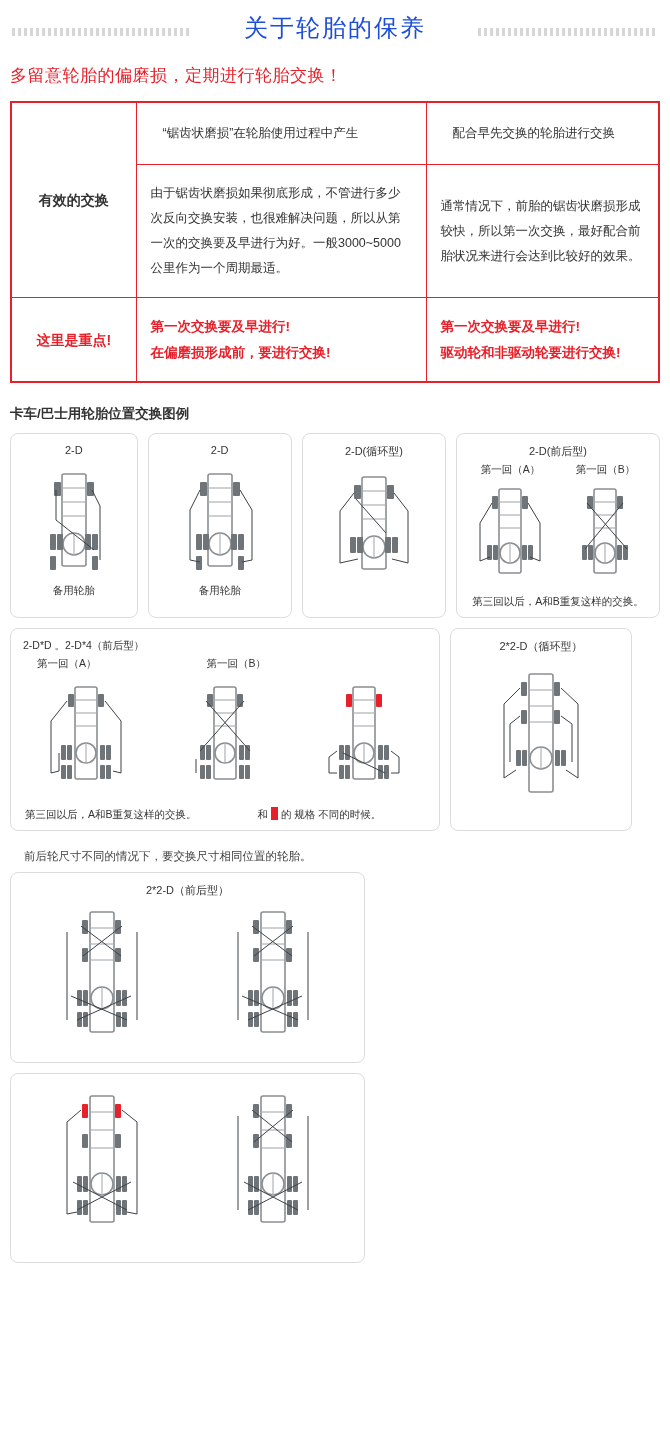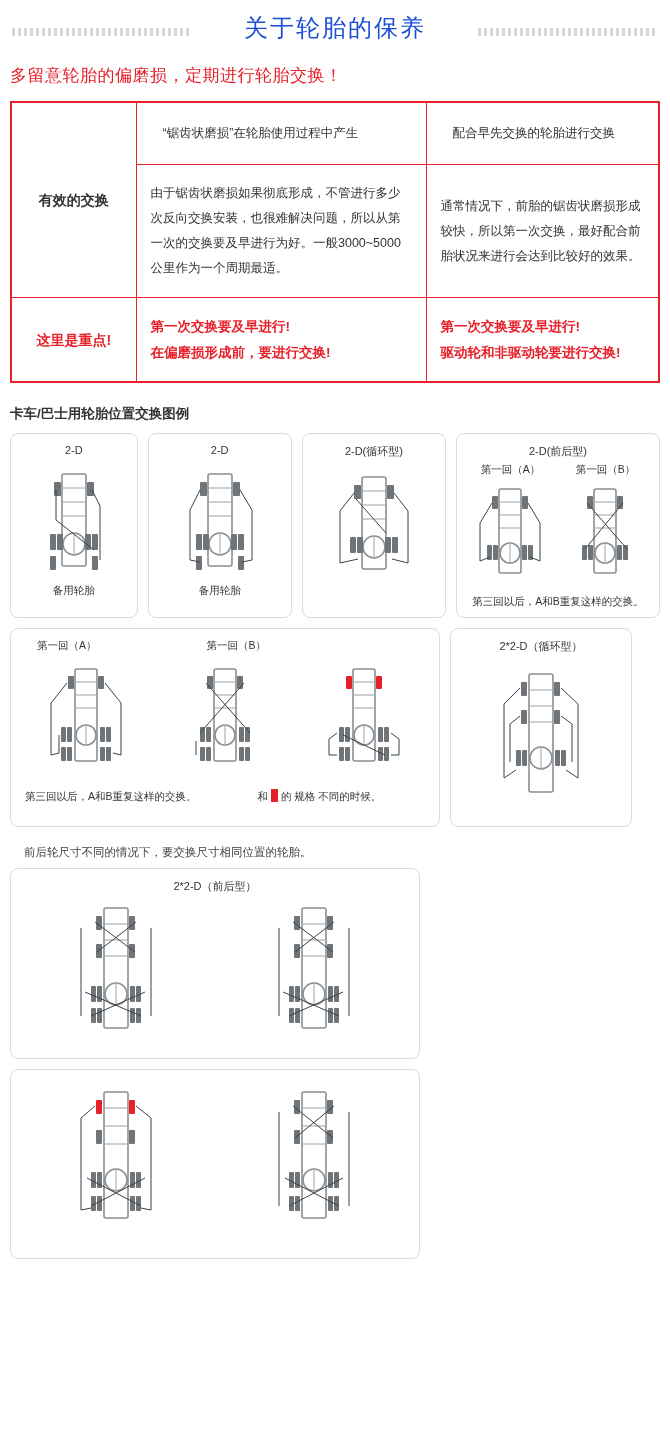--- a/index.html
+++ b/index.html
@@ -156,21 +156,21 @@
     vertical-align: -2px;
     margin: 0 3px;
   }
 
   
   .p-w130 { width: 130px; }
   .p-w147 { width: 147px; }
   .p-w208 { width: 208px; }
   .p-w430 { width: 430px; }
   .p-w210 { width: 182px; }
-  .p-w355 { width: 410px; }
+  .p-w355 { width: 355px; }
 
   svg { display: block; margin: 0 auto; }
   .truck-line { stroke: #8a8f93; stroke-width: 1.6; fill: none; }
   .truck-thin { stroke: #a7acb0; stroke-width: 1.1; fill: none; }
   .tire { fill: #6f7479; }
   .arrow-line { stroke: #3c4247; stroke-width: 1; fill: none; }
   .tire-red { fill: #e8202a; }
 </style>
 </head>
 <body>
@@ -331,20 +331,21 @@
           </g>
         </svg>
       </div>
       <div class="foot">第三回以后，A和B重复这样的交换。</div>
     </div>
   </div>
 
   <div class="panel-row">
 
     <div class="panel p-w430">
+      <div class="cap small" style="text-align:left;padding-left:6px;">2-D*D 。2-D*4（前后型）</div>
       <div class="subcaps" style="padding:0 30px 0 20px;justify-content:flex-start;gap:110px;">
         <span>第一回（A）</span>
         <span>第一回（B）</span>
       </div>
       <div class="trucks">
         <svg width="130" height="130" viewBox="0 0 130 130">
           <g>
             <rect class="truck-line" x="54" y="14" width="22" height="92" rx="2"></rect>
             <line class="truck-thin" x1="54" y1="27" x2="76" y2="27"></line>
             <line class="truck-thin" x1="54" y1="40" x2="76" y2="40"></line>

